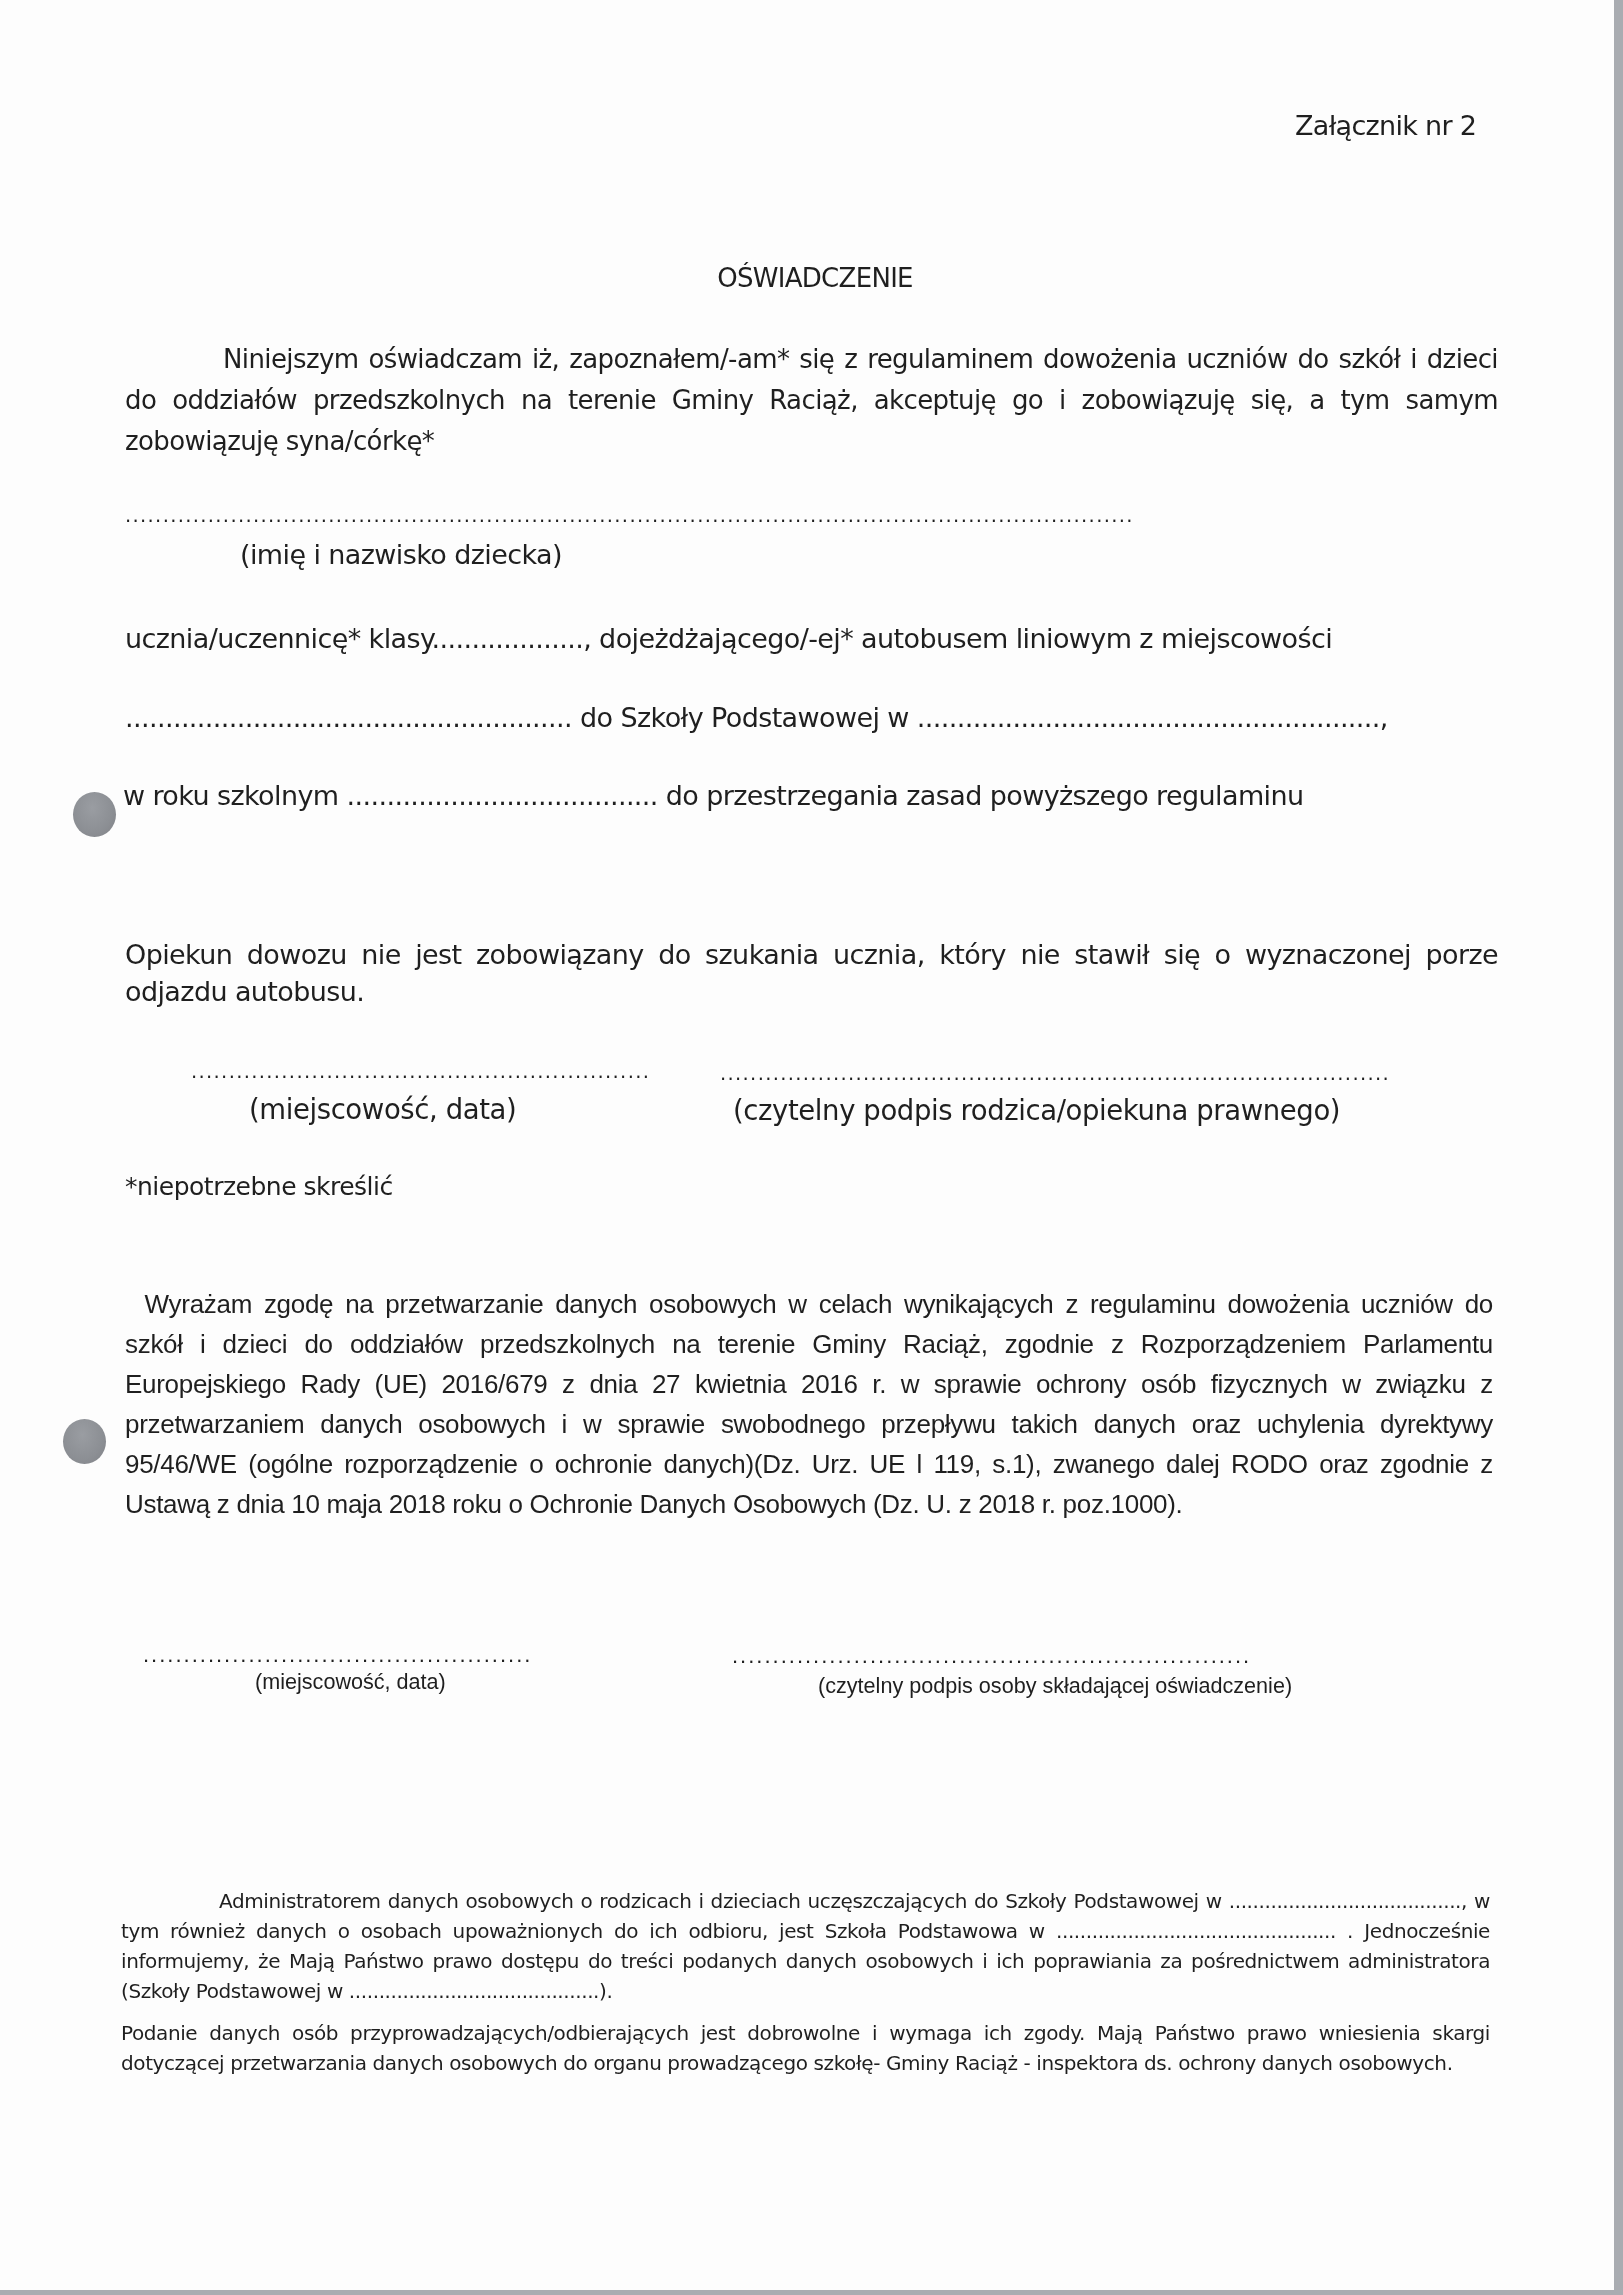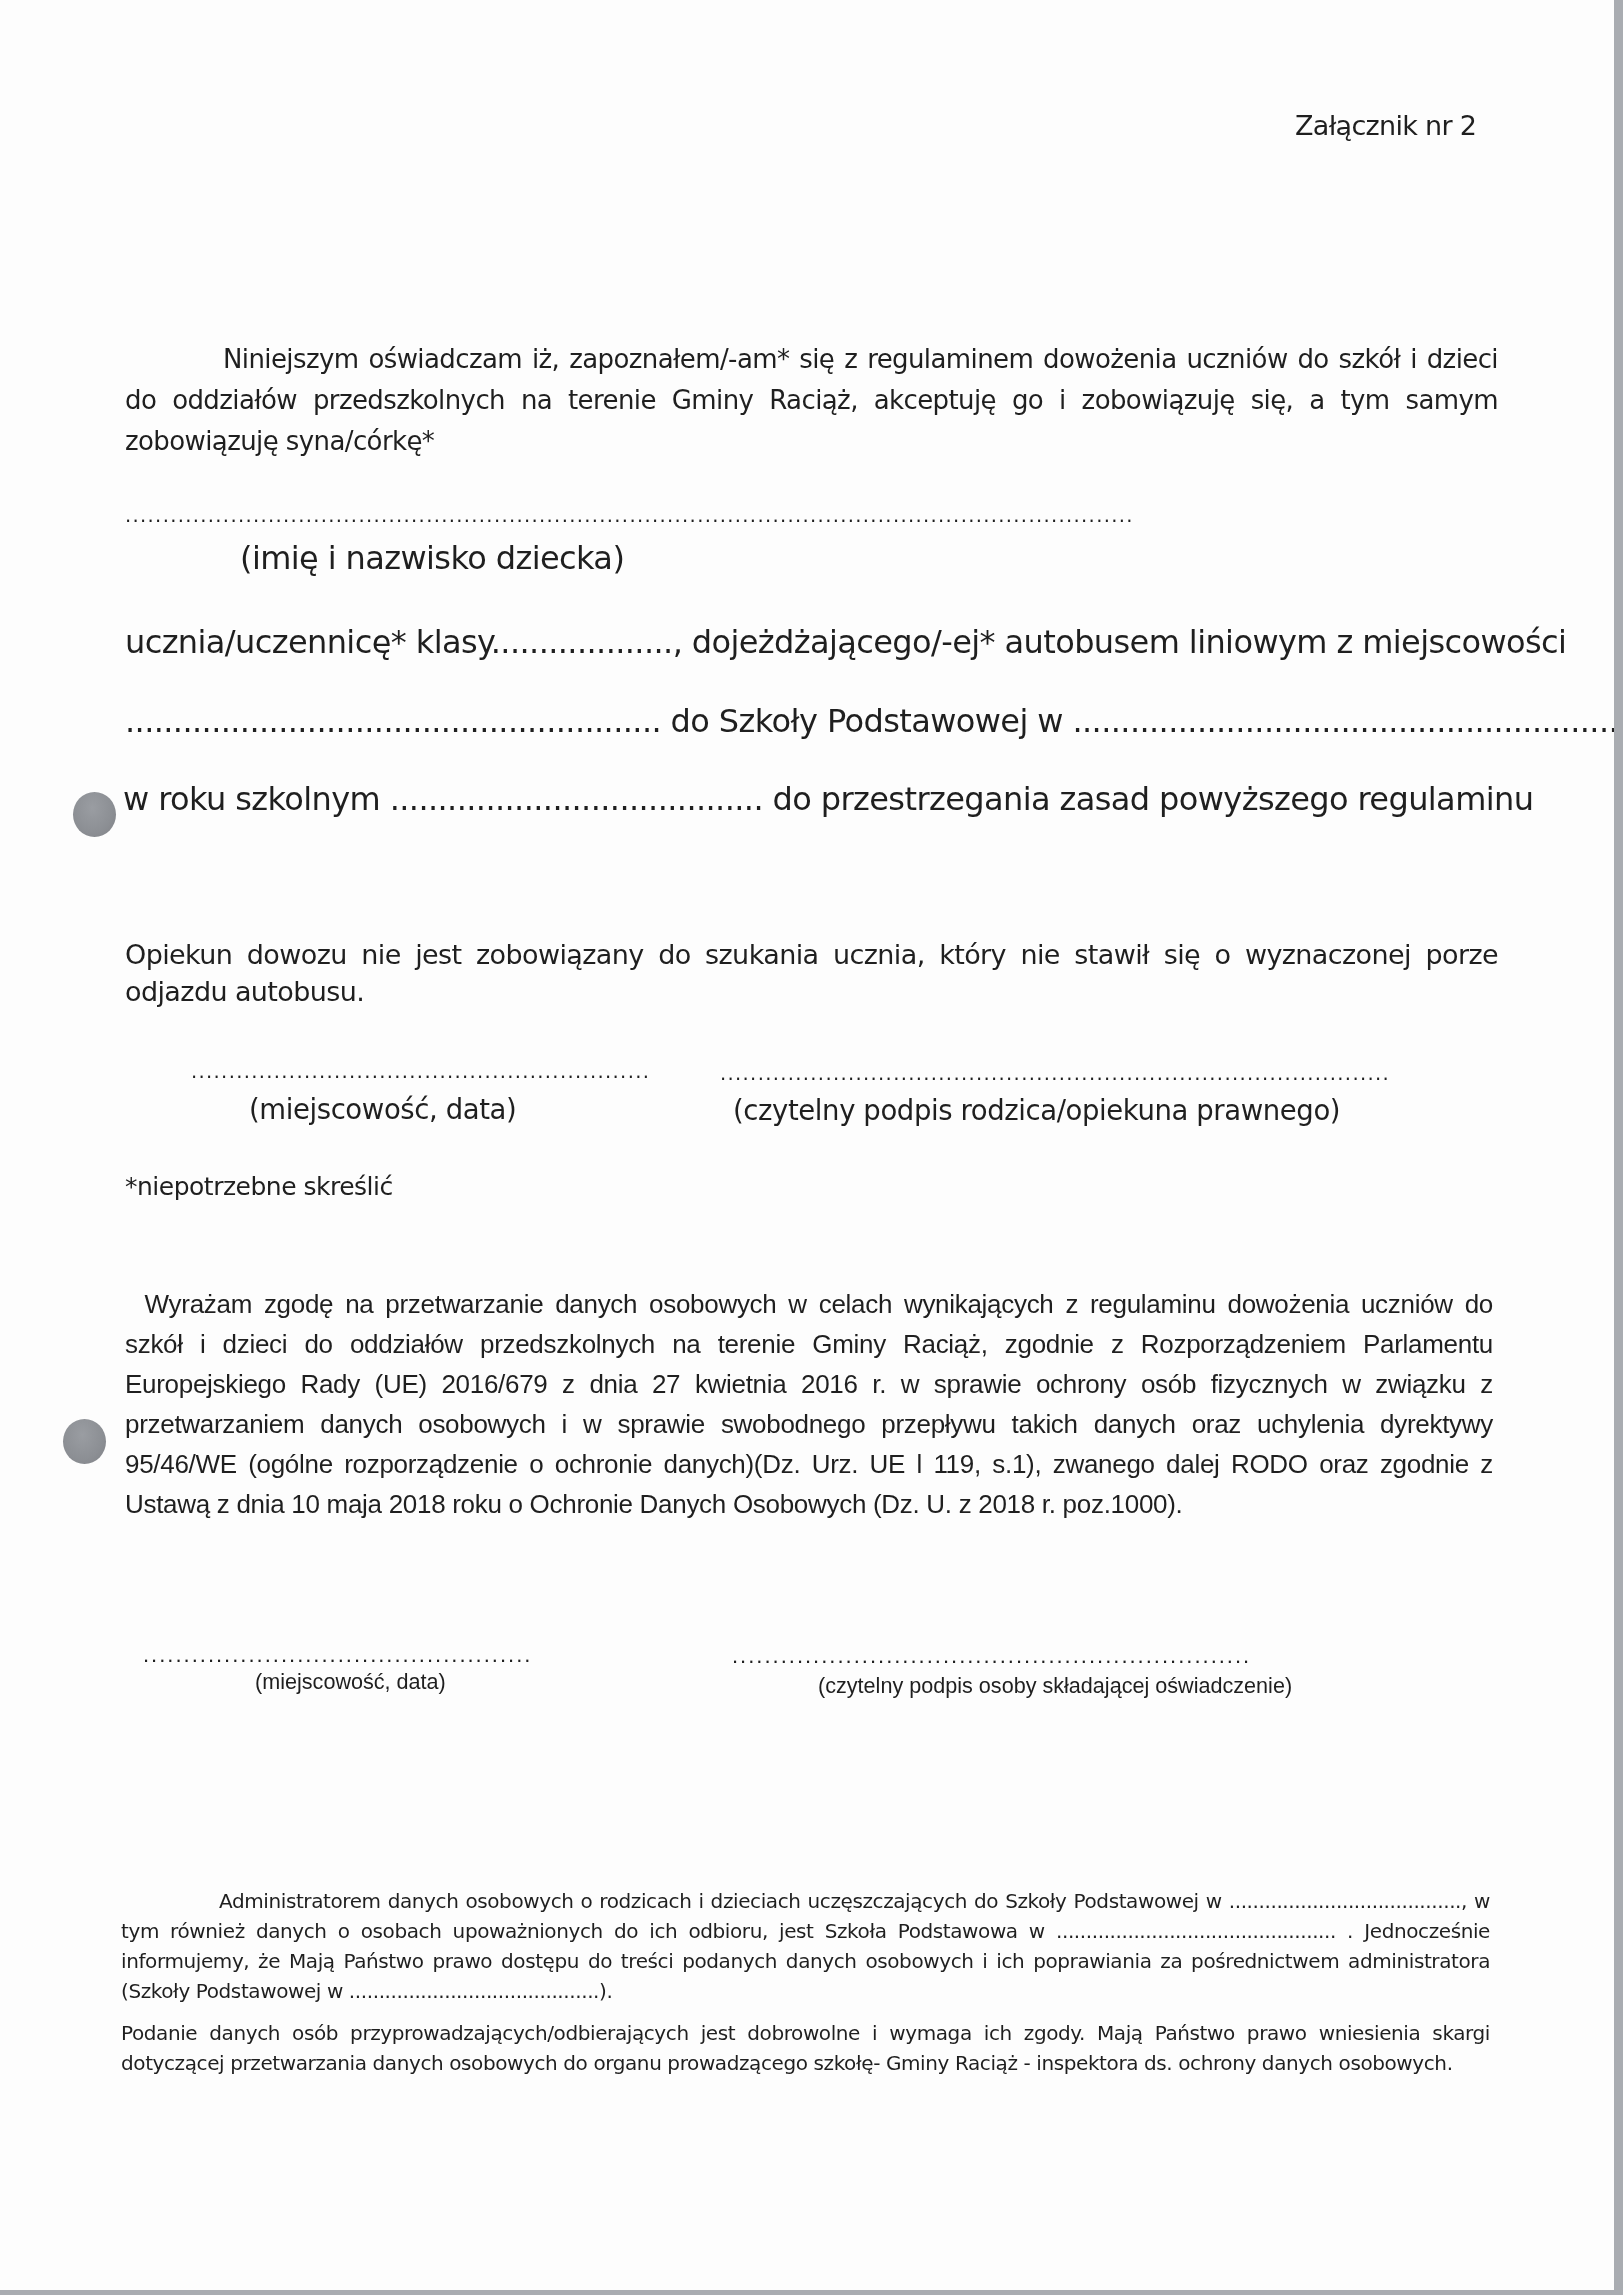--- a/index.html
+++ b/index.html
@@ -15,21 +15,21 @@
   .serif { font-family: Liberation Sans, sans-serif; }
 
   .abs { position: absolute; white-space: nowrap; }
 
   .annex { left: 1287px; top: 110px; font-size: 27px; letter-spacing: -0.7px; }
   .title { left: 0; width: 1614px; text-align: center; top: 263px; font-size: 26px; letter-spacing: -0.7px; }
 
   .p1 { position: absolute; left: 117px; top: 339px; width: 1373px; font-size: 26px; line-height: 41px; letter-spacing: -0.6px; text-align: justify; }
   .p1 .indent { display: inline-block; width: 98px; }
 
-  .line { font-size: 32px; letter-spacing: -0.6px; }
+  .line { font-size: 27px; letter-spacing: -0.6px; }
   .l-dots1 { left: 117px; top: 504px; font-size: 19.6px; letter-spacing: 1.3px; }
   .l-childname { left: 232px; top: 539px; }
   .l-class { left: 117px; top: 623px; }
   .l-school { left: 117px; top: 702px; }
   .l-year { left: 115px; top: 780px; }
   .l-from { left: 124px; top: 858px; }
 
   .note-italic { position: absolute; left: 117px; top: 936px; width: 1373px; font-size: 27px; line-height: 37px; letter-spacing: -0.6px; text-align: justify; }
 
   .sig1-dots-left { left: 183px; top: 1060px; font-size: 19.6px; letter-spacing: 1.3px; }
@@ -56,20 +56,21 @@
   .punch-1 { left: 65px; top: 792px; width: 43px; height: 45px; }
   .punch-2 { left: 55px; top: 1419px; width: 43px; height: 45px; }
 </style>
 </head>
 <body>
 
 <div class="page">
 
   <div class="abs sans annex">Załącznik nr 2</div>
 
+  <div class="abs sans title">OŚWIADCZENIE</div>
 
   <div class="p1 sans"><span class="indent"></span><span>Niniejszym oświadczam iż, zapoznałem/-am* się z regulaminem dowożenia uczniów do szkół i dzieci do oddziałów przedszkolnych na terenie Gminy Raciąż, akceptuję go i zobowiązuję się, a tym samym zobowiązuję syna/córkę*</span></div>
 
   <div class="abs sans l-dots1">......................................................................................................................................</div>
   <div class="abs sans line l-childname">(imię i nazwisko dziecka)</div>
 
   <div class="abs sans line l-class">
     <span>ucznia/uczennicę* klasy</span><span>...................</span><span>, dojeżdżającego/-ej* autobusem liniowym  z miejscowości</span>
   </div>
 

